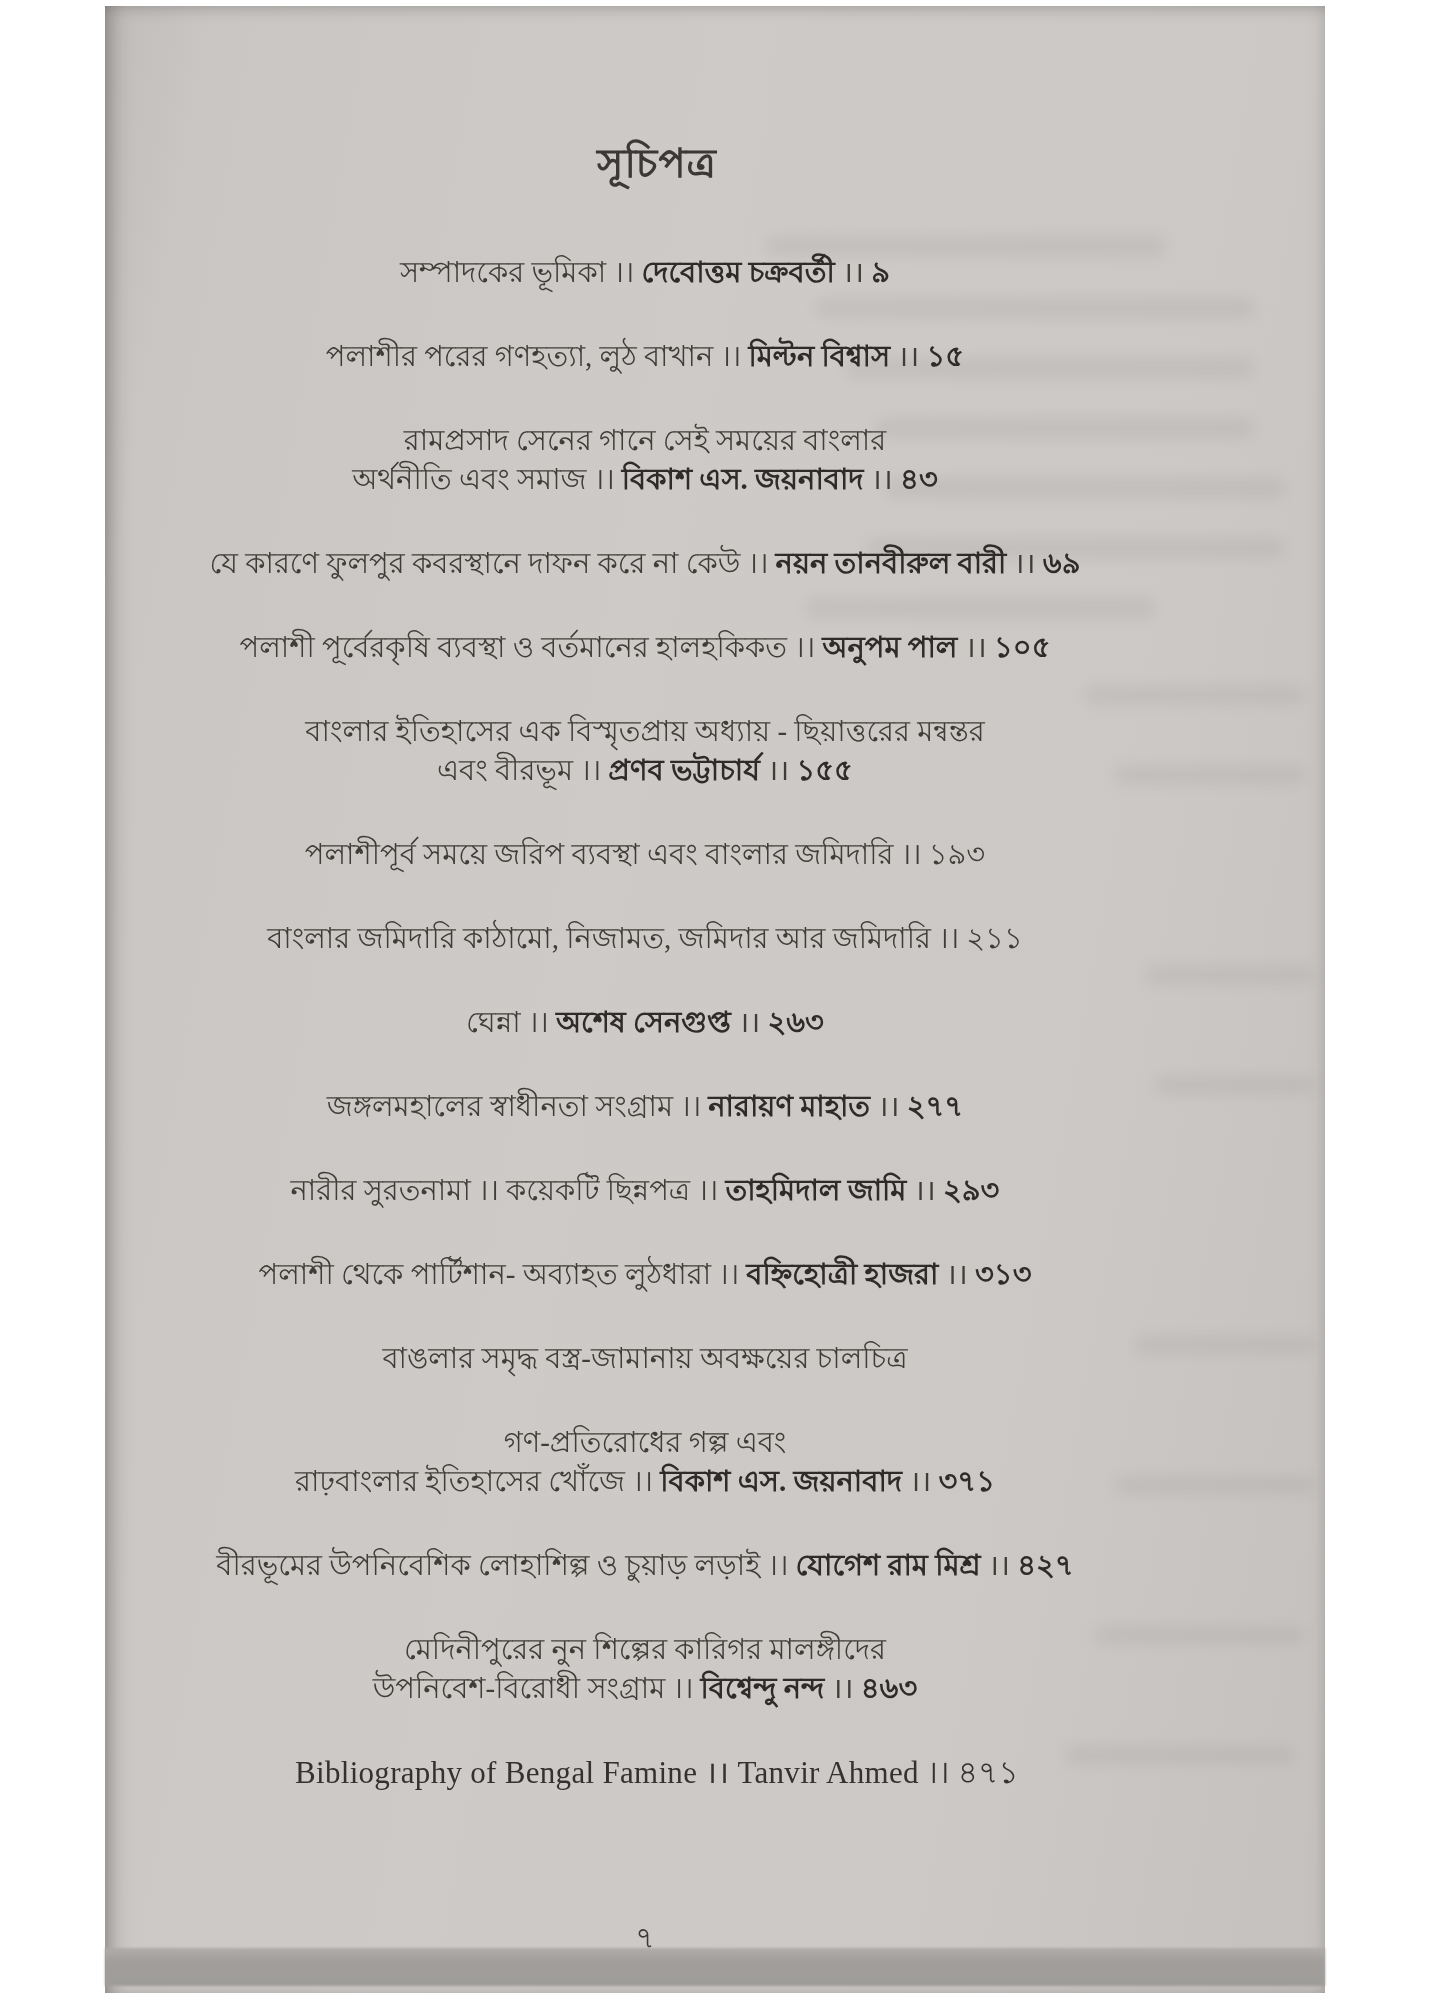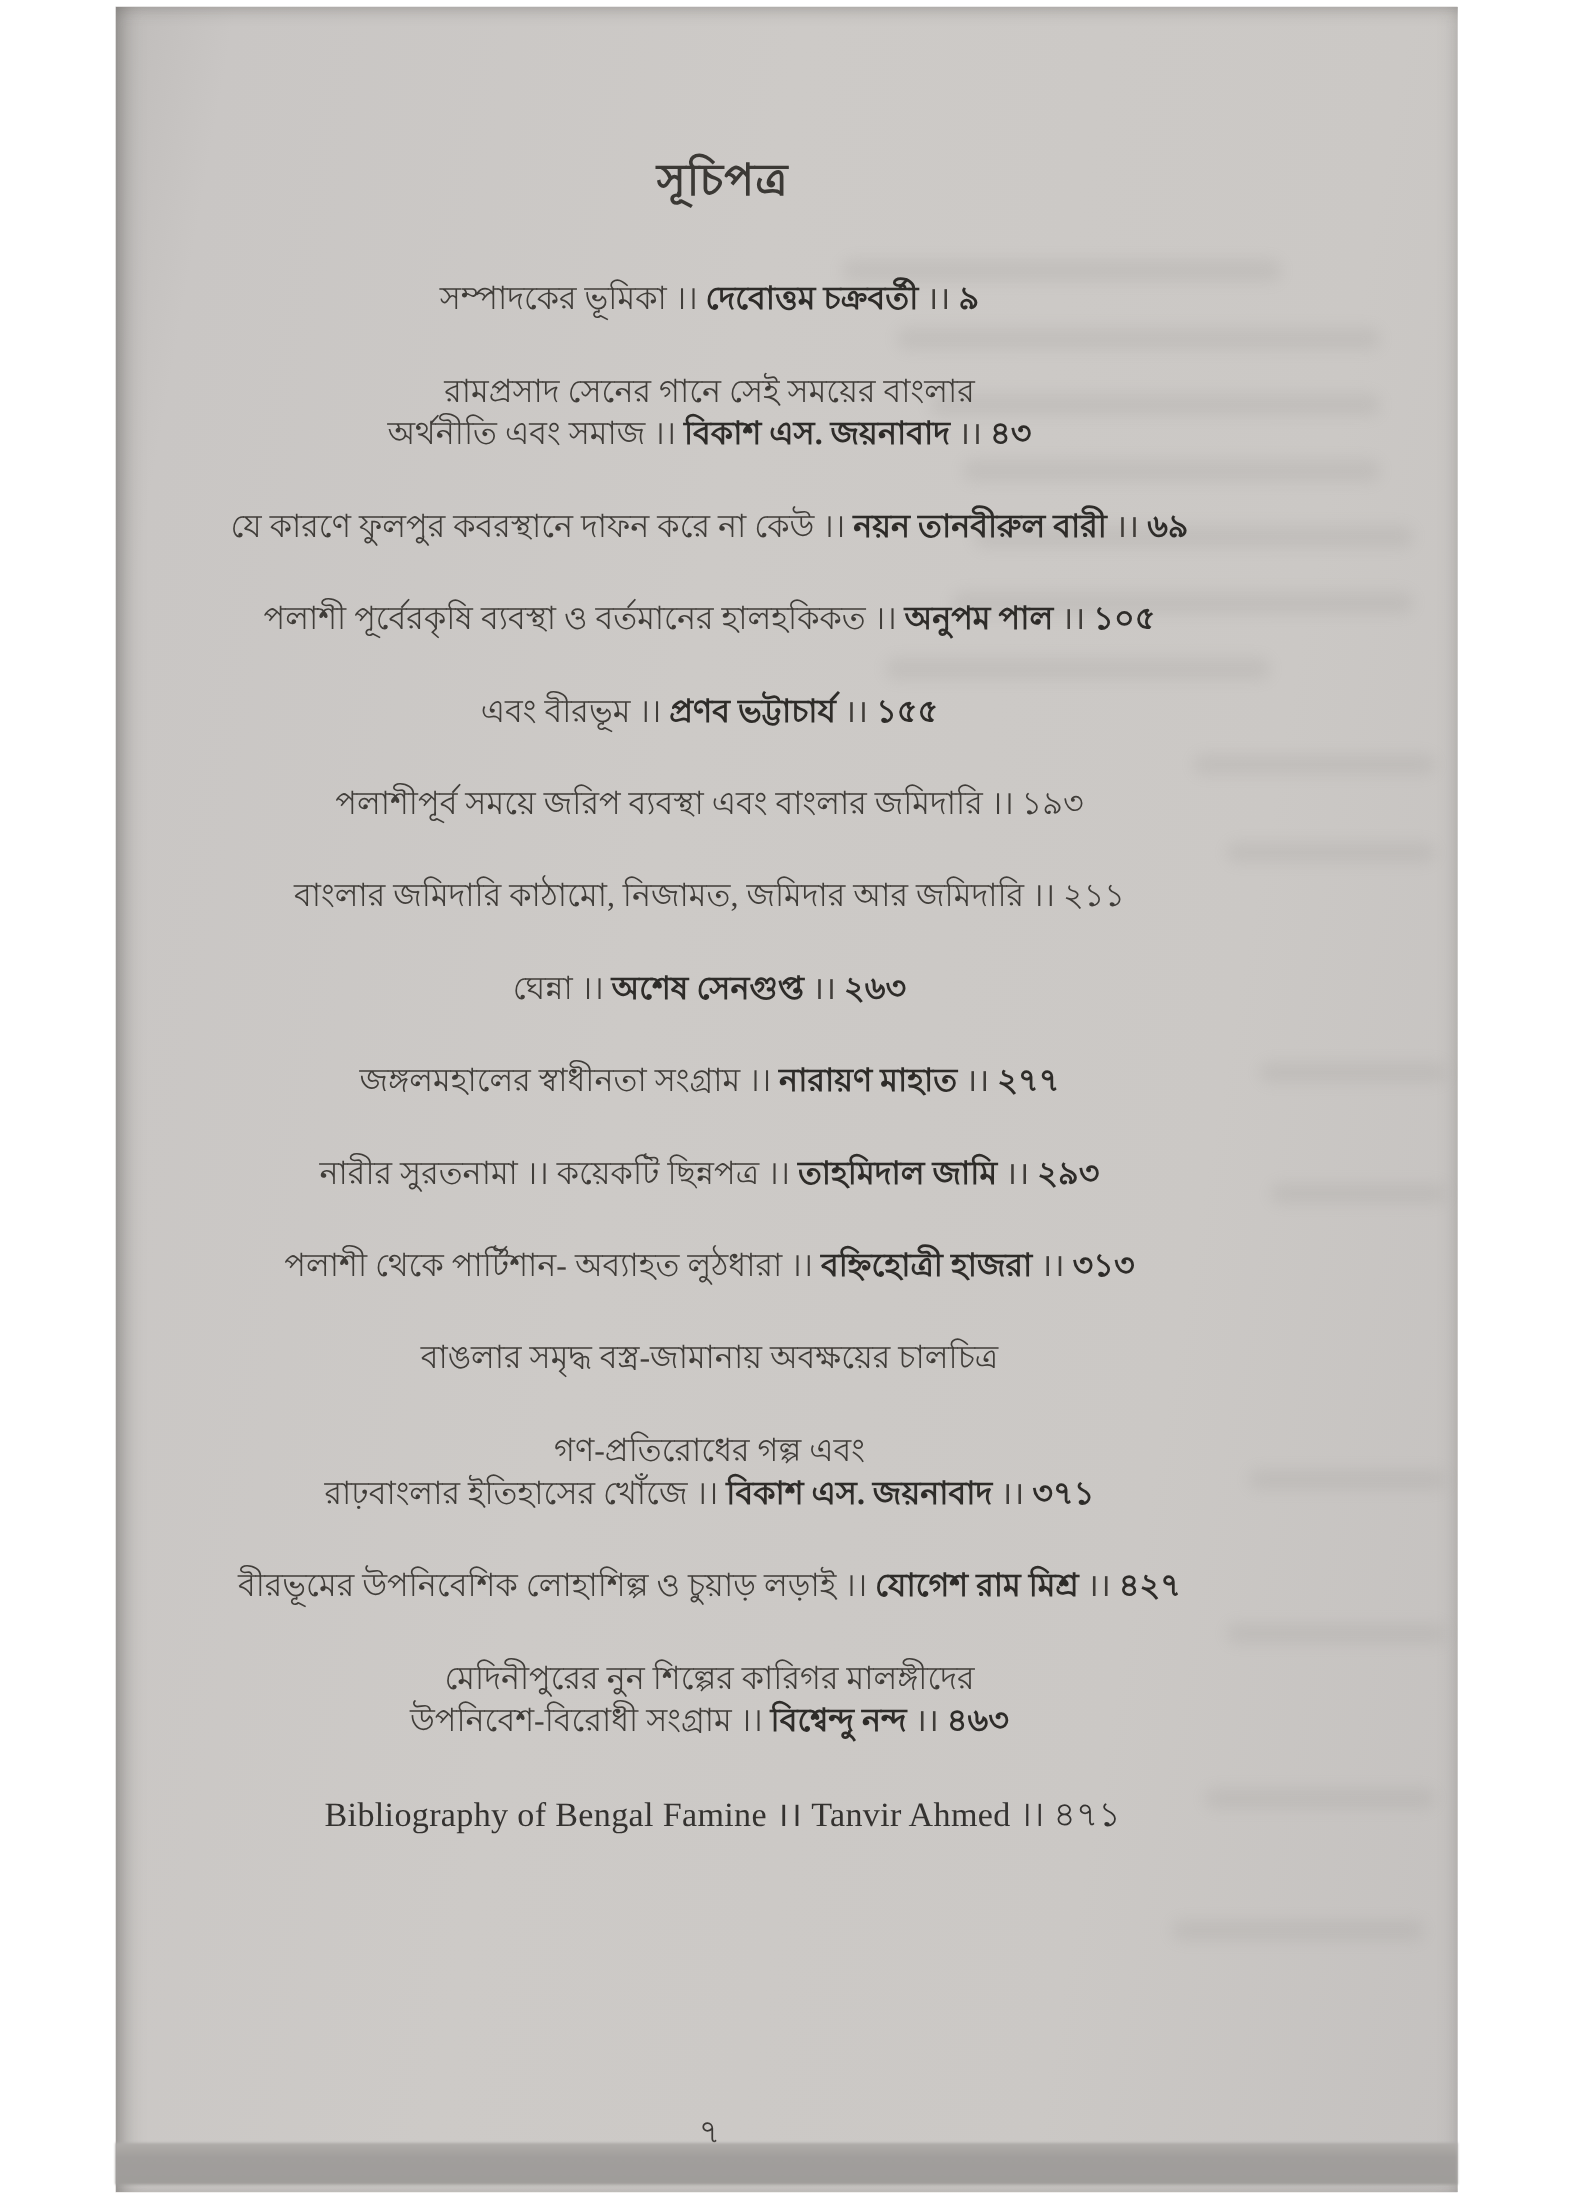--- a/index.html
+++ b/index.html
@@ -63,30 +63,34 @@
   <div class="ghost" style="left:990px;top:1620px;width:210px;height:18px;"></div>
   <div class="ghost" style="left:960px;top:1740px;width:230px;height:18px;"></div>
 
   <div class="page-title">সূচিপত্র</div>
 
   <div class="toc-entries">
       <div class="entry">
         <div class="line"><span class="seg">সম্পাদকের ভূমিকা</span><span class="seg"> ।। </span><span class="seg b">দেবোত্তম চক্রবর্তী</span><span class="seg"> ।। </span><span class="seg b">৯</span></div>
       </div>
       <div class="entry">
+        <div class="line"><span class="seg">পলাশীর পরের গণহত্যা, লুঠ বাখান</span><span class="seg"> ।। </span><span class="seg b">মিল্টন বিশ্বাস</span><span class="seg"> ।। </span><span class="seg b">১৫</span></div>
+      </div>
+      <div class="entry">
         <div class="line"><span class="seg">রামপ্রসাদ সেনের গানে সেই সময়ের বাংলার</span></div>
         <div class="line"><span class="seg">অর্থনীতি এবং সমাজ</span><span class="seg"> ।। </span><span class="seg b">বিকাশ এস. জয়নাবাদ</span><span class="seg"> ।। </span><span class="seg b">৪৩</span></div>
       </div>
       <div class="entry">
         <div class="line"><span class="seg">যে কারণে ফুলপুর কবরস্থানে দাফন করে না কেউ</span><span class="seg"> ।। </span><span class="seg b">নয়ন তানবীরুল বারী</span><span class="seg"> ।। </span><span class="seg b">৬৯</span></div>
       </div>
       <div class="entry">
         <div class="line"><span class="seg">পলাশী পূর্বেরকৃষি ব্যবস্থা ও বর্তমানের হালহকিকত</span><span class="seg"> ।। </span><span class="seg b">অনুপম পাল</span><span class="seg"> ।। </span><span class="seg b">১০৫</span></div>
       </div>
       <div class="entry">
+        <div class="line"><span class="seg">বাংলার ইতিহাসের এক বিস্মৃতপ্রায় অধ্যায় - ছিয়াত্তরের মন্বন্তর</span></div>
         <div class="line"><span class="seg">এবং বীরভূম</span><span class="seg"> ।। </span><span class="seg b">প্রণব ভট্টাচার্য</span><span class="seg"> ।। </span><span class="seg b">১৫৫</span></div>
       </div>
       <div class="entry">
         <div class="line"><span class="seg">পলাশীপূর্ব সময়ে জরিপ ব্যবস্থা এবং বাংলার জমিদারি</span><span class="seg">  ।। </span><span class="seg">১৯৩</span></div>
       </div>
       <div class="entry">
         <div class="line"><span class="seg">বাংলার জমিদারি কাঠামো, নিজামত, জমিদার আর জমিদারি</span><span class="seg"> ।। </span><span class="seg">২১১</span></div>
       </div>
       <div class="entry">
         <div class="line"><span class="seg">ঘেন্না</span><span class="seg"> ।। </span><span class="seg b">অশেষ সেনগুপ্ত</span><span class="seg"> ।। </span><span class="seg b">২৬৩</span></div>

